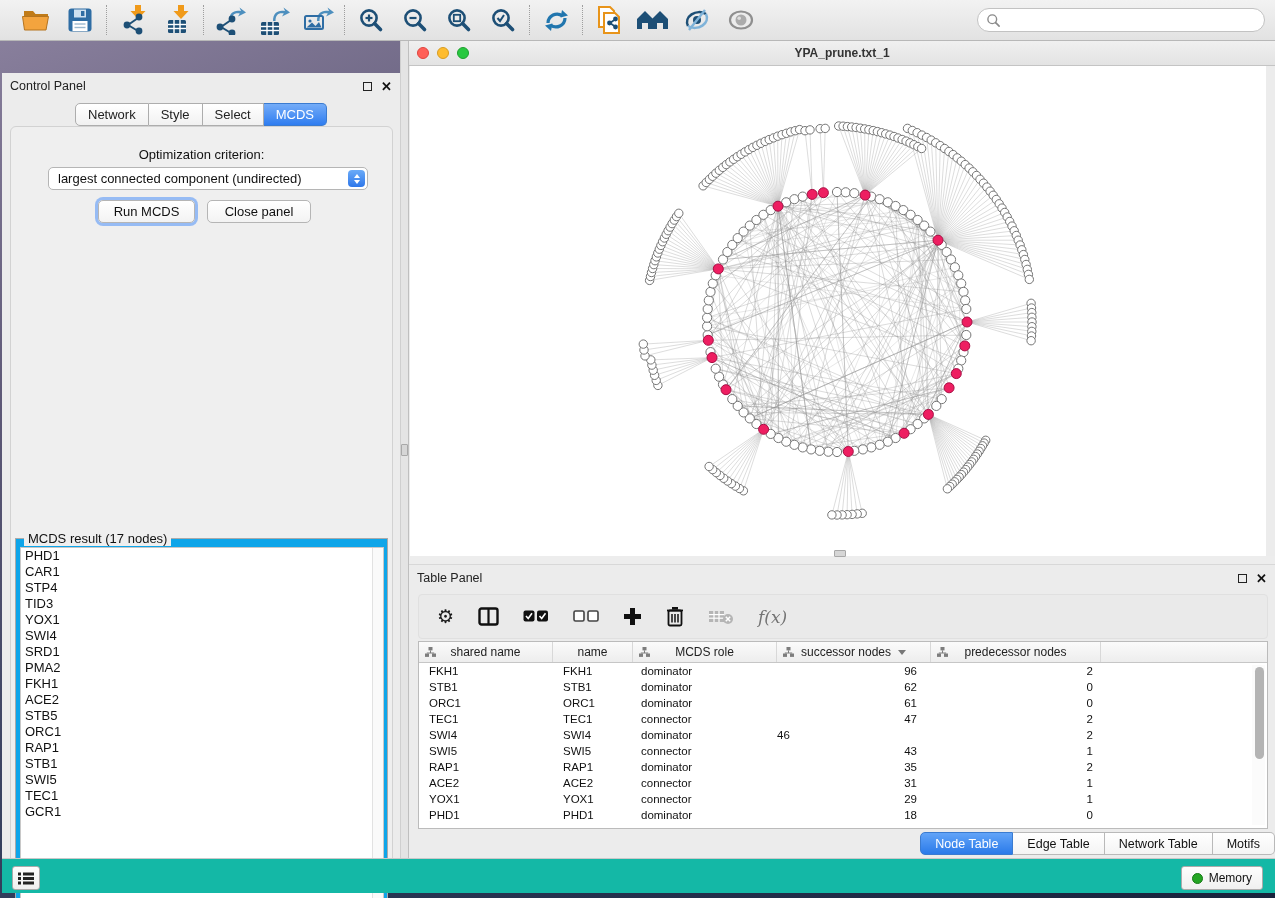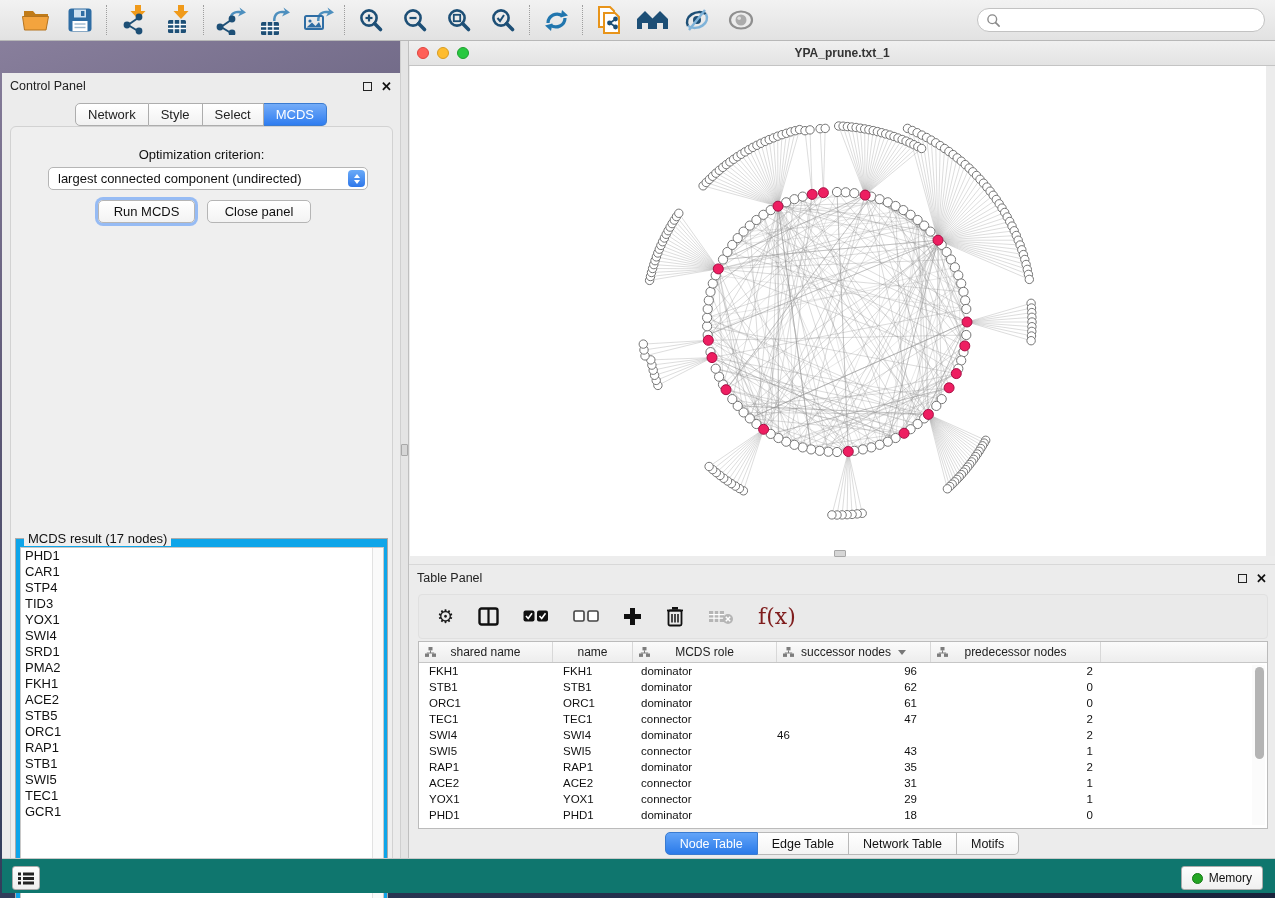--- a/index.html
+++ b/index.html
@@ -66,44 +66,44 @@
   .light { width:12px; height:12px; border-radius:50%; margin-right:8px; }
   #net-title { position:absolute; left:0; width:100%; text-align:center; font-size:12px; font-weight:700; color:#333; }
   #net-canvas { left:1px; top:25px; width:856px; height:490px; background:#fff; }
   #h-divider { left:0; top:515px; width:866px; height:8px; background:#ededed; }
 
   
   #table-panel { left:0; top:523px; width:866px; height:294px; background:#ececec; border-top:1px solid #d8d8d8; }
   #tp-toolbar { left:9px; top:29px; width:850px; height:45px; background:#eaeaea; border:1px solid #e0e0e0;
                 border-radius:4px; display:flex; align-items:center; gap:24px; padding-left:18px; }
   .tp-ico { display:flex; align-items:center; justify-content:center; }
-  #fx-label { font-family:"DejaVu Serif", serif; font-size:22px; color:#7f1d1d; }
+  #fx-label { font-family:"DejaVu Serif", serif; font-style:italic; font-size:17px; color:#737373; }
   #gear-glyph { font-family:"DejaVu Sans", sans-serif; font-size:19px; color:#1a1a1a; line-height:1; }
 
   #node-table { left:9px; top:76px; width:850px; height:188px; background:#fff; border:1px solid #bbb; overflow:hidden; }
   #thead { display:flex; height:21px; border-bottom:1px solid #c6c6c6; background:linear-gradient(#fbfbfb,#ededed); }
   .th { position:relative; display:flex; align-items:center; justify-content:center; border-right:1px solid #d8d8d8;
         font-size:12px; color:#222; }
   .th .mini-org { position:absolute; left:6px; }
   .sort-chev { width:0; height:0; border-left:4px solid transparent; border-right:4px solid transparent;
                border-top:5px solid #777; margin-left:7px; }
   .tr { display:flex; height:16px; align-items:center; }
   .td { font-size:11.5px; color:#111; overflow:hidden; white-space:nowrap; }
   #table-track { position:absolute; right:2px; top:23px; width:13px; height:160px; background:#fbfbfb; }
   #table-thumb { position:absolute; right:3px; top:25px; width:9px; height:92px; background:#b4b4b4; border-radius:5px; }
 
-  #bottom-tabs { left:0; top:267px; width:866px; display:flex; justify-content:center; }
+  #bottom-tabs { left:0; top:267px; width:866px; display:flex; justify-content:flex-end; }
   .btab { height:23px; padding:0 14px; display:flex; align-items:center; font-size:12.5px; color:#111;
           background:linear-gradient(#ffffff,#f4f4f4); border:1px solid #b9b9b9; border-left:none; }
   .btab:first-child { border-left:1px solid #b9b9b9; border-radius:5px 0 0 5px; }
   .btab:last-child { border-radius:0 5px 5px 0; }
   .btab.active { background:linear-gradient(#62a4f8,#2a7ae9); color:#fff; border-color:#3a7bd0; }
 
   
-  #status-bar { left:2px; top:858px; width:1273px; height:35px; background:#0f766e; border-top:1px solid #c9c9c9; }
+  #status-bar { left:2px; top:858px; width:1273px; height:35px; background:#14b8a6; border-top:1px solid #c9c9c9; }
   #rows-btn { left:10px; top:7px; width:28px; height:24px; background:linear-gradient(#fdfdfd,#efefef);
               border:1px solid #ababab; border-radius:3px; display:flex; align-items:center; justify-content:center; }
   #memory-btn { right:12px; top:7px; height:24px; padding:0 10px; background:linear-gradient(#fdfdfd,#f0f0f0);
                 border:1px solid #ababab; border-radius:3px; display:flex; align-items:center; gap:6px; }
   #memory-dot { width:11px; height:11px; border-radius:50%; background:#24a524; border:1px solid #157a15; }
   #memory-btn span { font-size:12px; color:#111; }
 </style>
 </head>
 <body>
 

